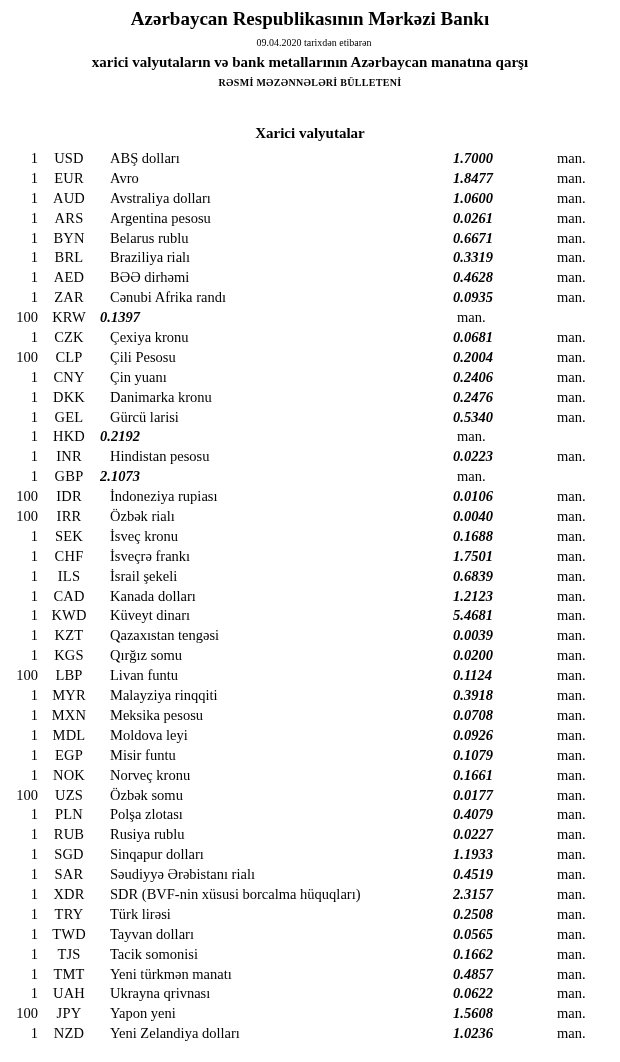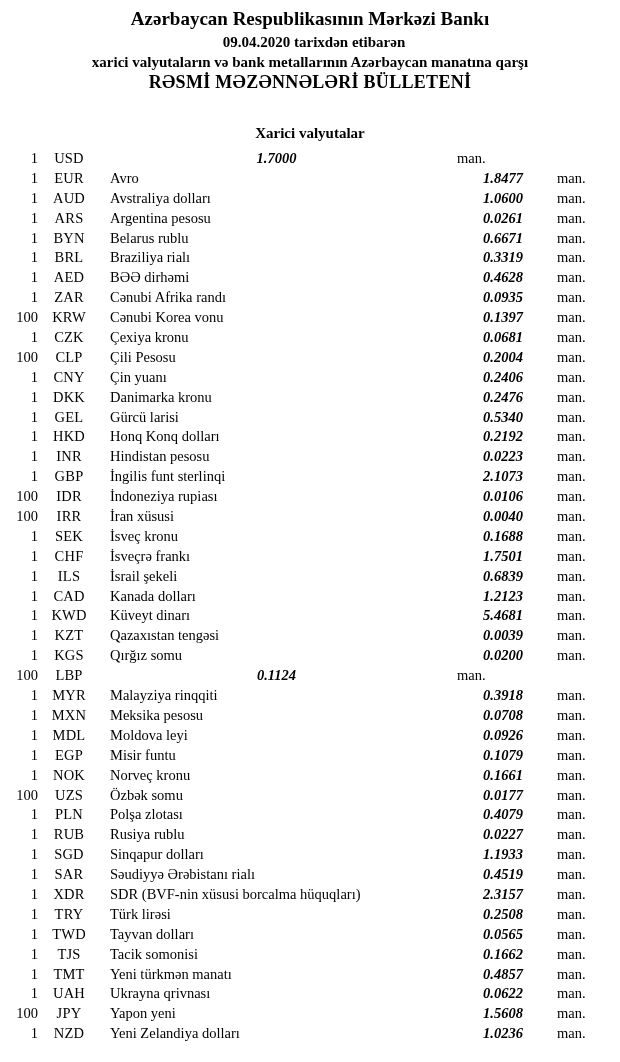--- a/index.html
+++ b/index.html
@@ -21,33 +21,33 @@
     text-align: center;
     padding-top: 7px;
   }
   .bank-title {
     font-size: 19px;
     line-height: 24px;
     font-weight: bold;
     margin: 0;
   }
   .date-line {
-    font-size: 15px;
+    font-size: 10px;
     line-height: 19px;
-    font-weight: bold;
+    font-weight: normal;
     margin-top: 2px;
     margin-left: 8px;
   }
   .subtitle-line {
     font-size: 15px;
     line-height: 20px;
     font-weight: bold;
   }
   .bulletin-line {
-    font-size: 18px;
+    font-size: 10px;
     line-height: 21px;
     font-weight: bold;
     letter-spacing: 0.3px;
   }
   .section-title {
     text-align: center;
     font-size: 15px;
     line-height: 19px;
     font-weight: bold;
     margin: 31px 0 0 0;
@@ -60,40 +60,41 @@
     grid-template-columns: 38px 62px 353px 100px 67px;
     height: 19.9px;
     font-size: 14.5px;
     line-height: 19.9px;
     align-items: baseline;
   }
   .cell { white-space: nowrap; overflow: hidden; }
   .cell.nominal { text-align: right; }
   .cell.code { text-align: center; letter-spacing: 0.2px; }
   .cell.name { padding-left: 10px; }
-  .cell.rate { text-align: center; font-weight: bold; font-style: italic; }
+  .cell.rate { text-align: left; font-weight: bold; font-style: italic; }
   .cell.unit { padding-left: 4px; }
 </style>
 </head>
 <body>
 
 <div class="page">
   <header>
     <h1 class="bank-title">Azərbaycan Respublikasının Mərkəzi Bankı</h1>
     <div class="date-line">09.04.2020 tarixdən etibarən</div>
     <div class="subtitle-line">xarici valyutaların və bank metallarının Azərbaycan manatına qarşı</div>
     <div class="bulletin-line">RƏSMİ MƏZƏNNƏLƏRİ BÜLLETENİ</div>
   </header>
 
   <h2 class="section-title">Xarici valyutalar</h2>
 
   <div class="rates-table" id="rates-table">
       <div class="row">
         <span class="cell nominal">1</span>
         <span class="cell code">USD</span>
+        <span class="cell name">ABŞ dolları</span>
         <span class="cell rate">1.7000</span>
         <span class="cell unit">man.</span>
       </div>
       <div class="row">
         <span class="cell nominal">1</span>
         <span class="cell code">EUR</span>
         <span class="cell name">Avro</span>
         <span class="cell rate">1.8477</span>
         <span class="cell unit">man.</span>
       </div>
@@ -135,21 +136,20 @@
       <div class="row">
         <span class="cell nominal">1</span>
         <span class="cell code">ZAR</span>
         <span class="cell name">Cənubi Afrika randı</span>
         <span class="cell rate">0.0935</span>
         <span class="cell unit">man.</span>
       </div>
       <div class="row">
         <span class="cell nominal">100</span>
         <span class="cell code">KRW</span>
-        <span class="cell name">Cənubi Korea vonu</span>
         <span class="cell rate">0.1397</span>
         <span class="cell unit">man.</span>
       </div>
       <div class="row">
         <span class="cell nominal">1</span>
         <span class="cell code">CZK</span>
         <span class="cell name">Çexiya kronu</span>
         <span class="cell rate">0.0681</span>
         <span class="cell unit">man.</span>
       </div>
@@ -177,49 +177,47 @@
       <div class="row">
         <span class="cell nominal">1</span>
         <span class="cell code">GEL</span>
         <span class="cell name">Gürcü larisi</span>
         <span class="cell rate">0.5340</span>
         <span class="cell unit">man.</span>
       </div>
       <div class="row">
         <span class="cell nominal">1</span>
         <span class="cell code">HKD</span>
-        <span class="cell name">Honq Konq dolları</span>
         <span class="cell rate">0.2192</span>
         <span class="cell unit">man.</span>
       </div>
       <div class="row">
         <span class="cell nominal">1</span>
         <span class="cell code">INR</span>
         <span class="cell name">Hindistan pesosu</span>
         <span class="cell rate">0.0223</span>
         <span class="cell unit">man.</span>
       </div>
       <div class="row">
         <span class="cell nominal">1</span>
         <span class="cell code">GBP</span>
-        <span class="cell name">İngilis funt sterlinqi</span>
         <span class="cell rate">2.1073</span>
         <span class="cell unit">man.</span>
       </div>
       <div class="row">
         <span class="cell nominal">100</span>
         <span class="cell code">IDR</span>
         <span class="cell name">İndoneziya rupiası</span>
         <span class="cell rate">0.0106</span>
         <span class="cell unit">man.</span>
       </div>
       <div class="row">
         <span class="cell nominal">100</span>
         <span class="cell code">IRR</span>
-        <span class="cell name">İran xüsusi</span>
+        <span class="cell name">Özbək rialı</span>
         <span class="cell rate">0.0040</span>
         <span class="cell unit">man.</span>
       </div>
       <div class="row">
         <span class="cell nominal">1</span>
         <span class="cell code">SEK</span>
         <span class="cell name">İsveç kronu</span>
         <span class="cell rate">0.1688</span>
         <span class="cell unit">man.</span>
       </div>
@@ -261,20 +259,21 @@
       <div class="row">
         <span class="cell nominal">1</span>
         <span class="cell code">KGS</span>
         <span class="cell name">Qırğız somu</span>
         <span class="cell rate">0.0200</span>
         <span class="cell unit">man.</span>
       </div>
       <div class="row">
         <span class="cell nominal">100</span>
         <span class="cell code">LBP</span>
+        <span class="cell name">Livan funtu</span>
         <span class="cell rate">0.1124</span>
         <span class="cell unit">man.</span>
       </div>
       <div class="row">
         <span class="cell nominal">1</span>
         <span class="cell code">MYR</span>
         <span class="cell name">Malayziya rinqqiti</span>
         <span class="cell rate">0.3918</span>
         <span class="cell unit">man.</span>
       </div>

